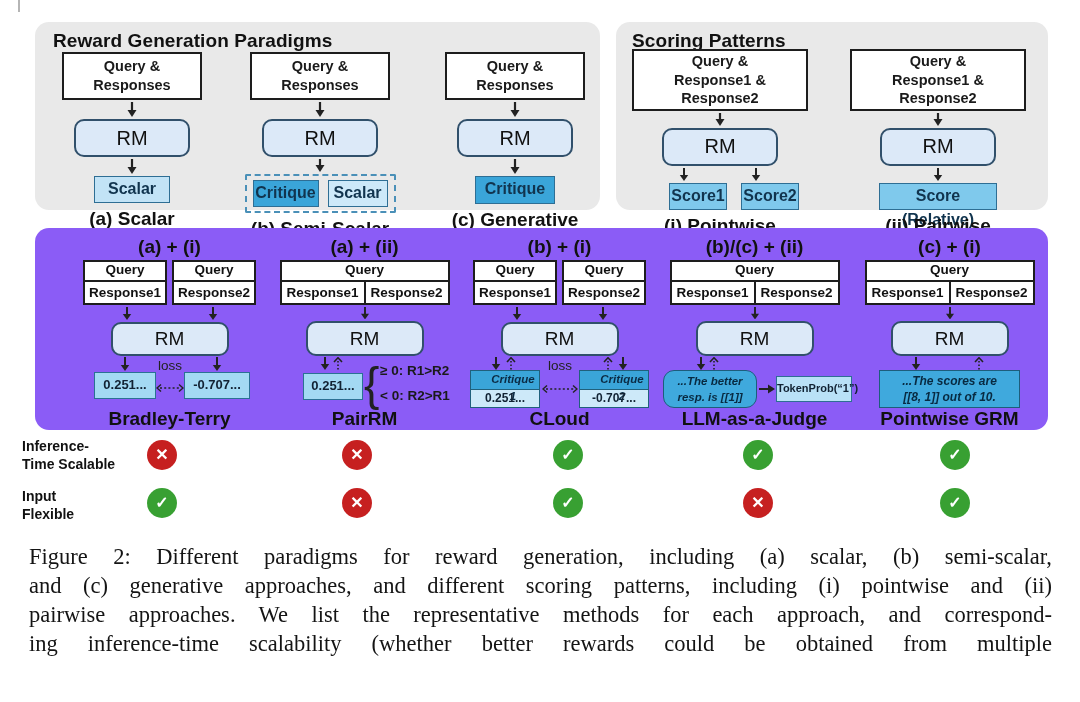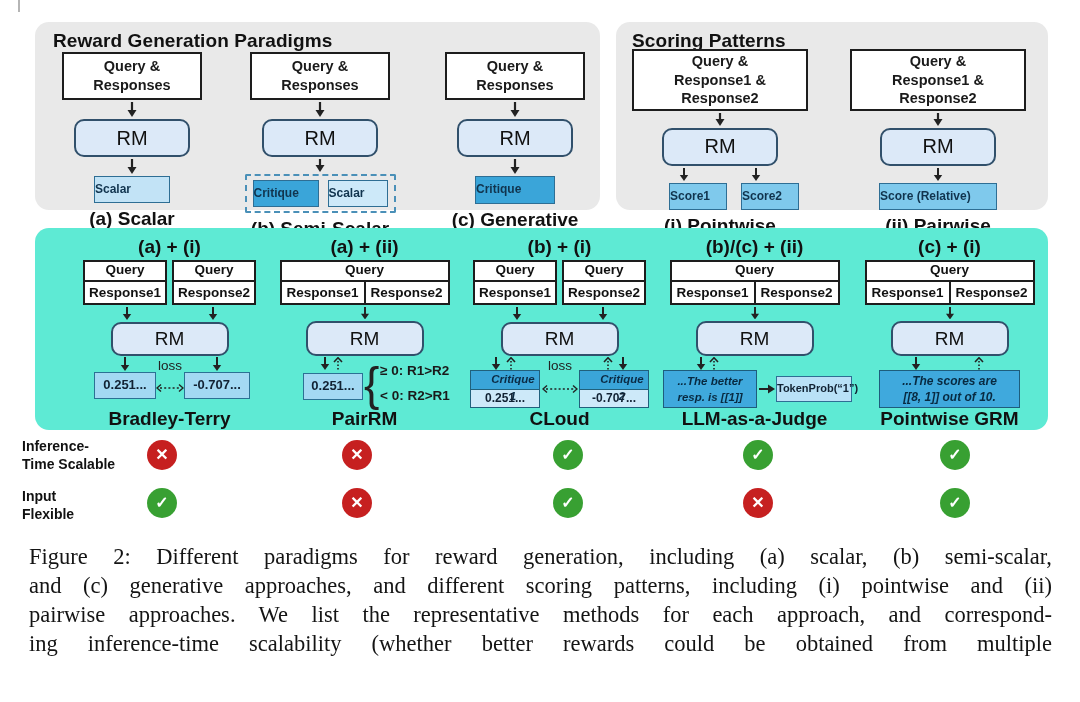--- a/index.html
+++ b/index.html
@@ -16,31 +16,31 @@
   #col-b{left:190px;top:30px;width:190px;}
   #col-c{left:400px;top:30px;width:160px;}
   #col-i{left:6px;top:27px;width:196px;}
   #col-ii{left:222px;top:27px;width:200px;}
   .in-box{background:#fff;border:2px solid #1d1d1d;font-size:14.5px;font-weight:600;color:#1a1a1a;
     text-align:center;padding:3px 8px;line-height:19px;box-sizing:border-box;width:140px;}
   .in-box.two{width:176px;padding:1px 4px;line-height:18.5px;}
   .rm-box{background:#dce9f8;border:2px solid #31506b;border-radius:10px;width:116px;height:38px;
     display:flex;align-items:center;justify-content:center;font-size:20px;color:#111;box-sizing:border-box;}
   .ar{display:block;margin:2px 0;}
-  .sc{box-sizing:border-box;border:1.8px solid #2e6e94;font-size:12px;font-weight:600;color:#11344e;
-    height:27px;line-height:24px;}
+  .sc{box-sizing:border-box;border:1.8px solid #2e6e94;font-size:16px;font-weight:600;color:#11344e;
+    text-align:center;height:27px;line-height:24px;}
   .sc.fill-a{background:#c2e3f6;width:76px;}
   .sc.deep{background:#3aa5d9;}
   .sc.light{background:#cde9f9;}
   .sc.mid{background:#7fc9ec;}
   .dash-wrap{border:2px dashed #4a90b8;display:flex;gap:9px;padding:4px 6px;border-radius:2px;}
   .tcol-label{font-size:19px;font-weight:700;margin-top:5px;white-space:nowrap;}
   .arrow-pair{display:flex;align-items:flex-start;}
 
-  #pink-panel{position:absolute;left:35px;top:228px;width:1013px;height:202px;background:#5eead4;
+  #pink-panel{position:absolute;left:35px;top:228px;width:1013px;height:202px;background:#8b5cf6;
     border-radius:14px;display:flex;justify-content:flex-start;padding-left:37px;box-sizing:border-box;}
   .mcol{width:195px;display:flex;flex-direction:column;align-items:center;position:relative;flex:0 0 195px;}
   .combo{margin-top:8px;font-size:19px;font-weight:700;height:25px;white-space:nowrap;}
   .dual{display:flex;gap:5px;height:45px;}
   .qr-box{width:84px;border:2px solid #1d1d1d;background:#fff;box-sizing:border-box;}
   .qr-q{height:18px;border-bottom:2px solid #1d1d1d;font-size:13.5px;font-weight:600;line-height:16px;text-align:center;}
   .qr-r{height:21px;font-size:13.5px;font-weight:600;line-height:21px;text-align:center;}
   .merged{width:170px;border:2px solid #1d1d1d;background:#fff;box-sizing:border-box;height:45px;}
   .merged .cells{display:flex;}
   .merged .cells div{flex:1;height:21px;line-height:21px;font-size:13.5px;font-weight:600;text-align:center;}
@@ -330,21 +330,21 @@
     <div class="rm-box" style="width:118px;height:36px;font-size:19px;">RM</div>
     <div class="out-zone">
       <svg class="oz" style="left:38px;top:0;" width="12" height="13" viewBox="0 0 12 13">
           <line x1="6" y1="0" x2="6" y2="8" stroke="#222" stroke-width="2"></line>
           <path d="M6 13 L1.8 7 L10.2 7 Z" fill="#222"></path>
         </svg>
       <svg class="oz" style="left:52px;top:0;" width="10" height="13" viewBox="0 0 10 13">
           <line x1="5" y1="4" x2="5" y2="13" stroke="#222" stroke-width="1.6" stroke-dasharray="1.5 2"></line>
           <path d="M1 5 L5 0.8 L9 5" fill="none" stroke="#222" stroke-width="1.6"></path>
         </svg>
-      <div class="oz gen-box" style="left:6px;top:13px;width:94px;height:38px;font-size:11.5px;line-height:16px;">
+      <div class="oz gen-box" style="left:6px;top:13px;width:94px;height:38px;font-size:11.5px;line-height:16px;border-radius:11px;">
         <div>...The better</div>
         <div>resp. is [[1]]</div>
       </div>
       <svg class="oz" style="left:102px;top:26px;" width="16" height="12" viewBox="0 0 16 12">
           <line x1="0" y1="6" x2="10" y2="6" stroke="#222" stroke-width="2"></line>
           <path d="M16 6 L9 1.5 L9 10.5 Z" fill="#222"></path>
         </svg>
       <div class="oz token-box" style="left:119px;top:19px;width:76px;">TokenProb(“1”)</div>
     </div>
     <div class="mname">LLM-as-a-Judge</div>

